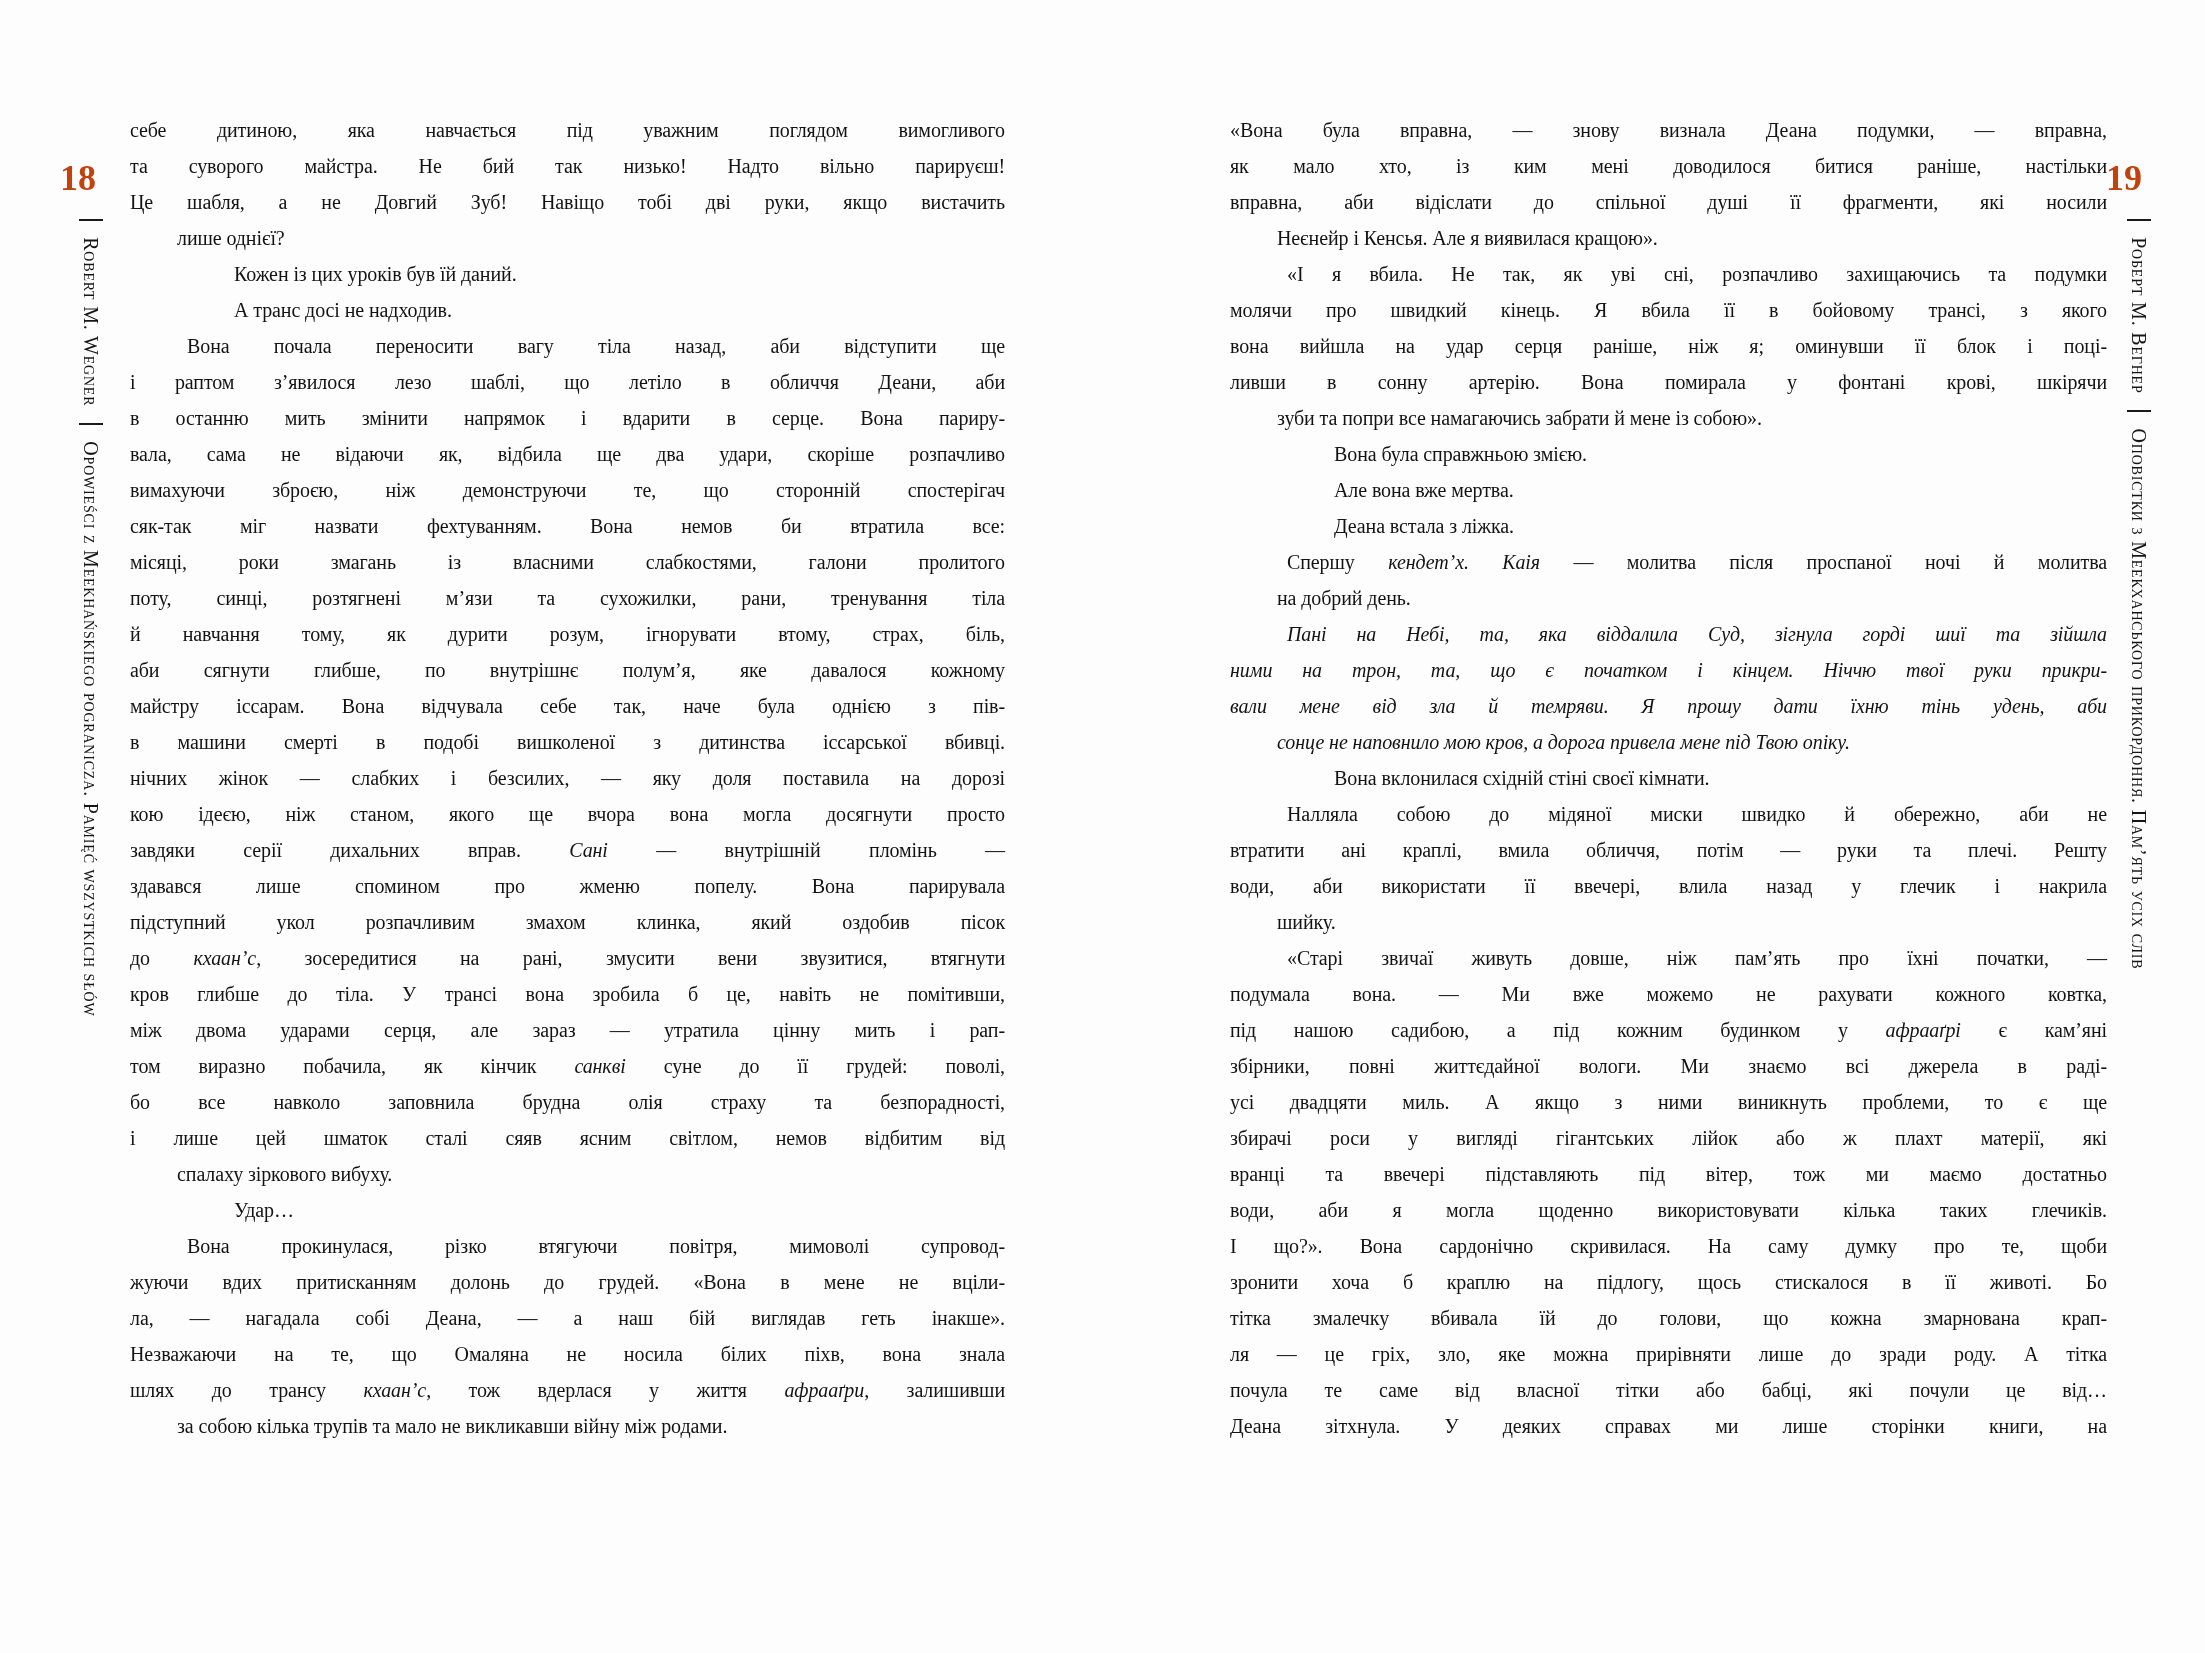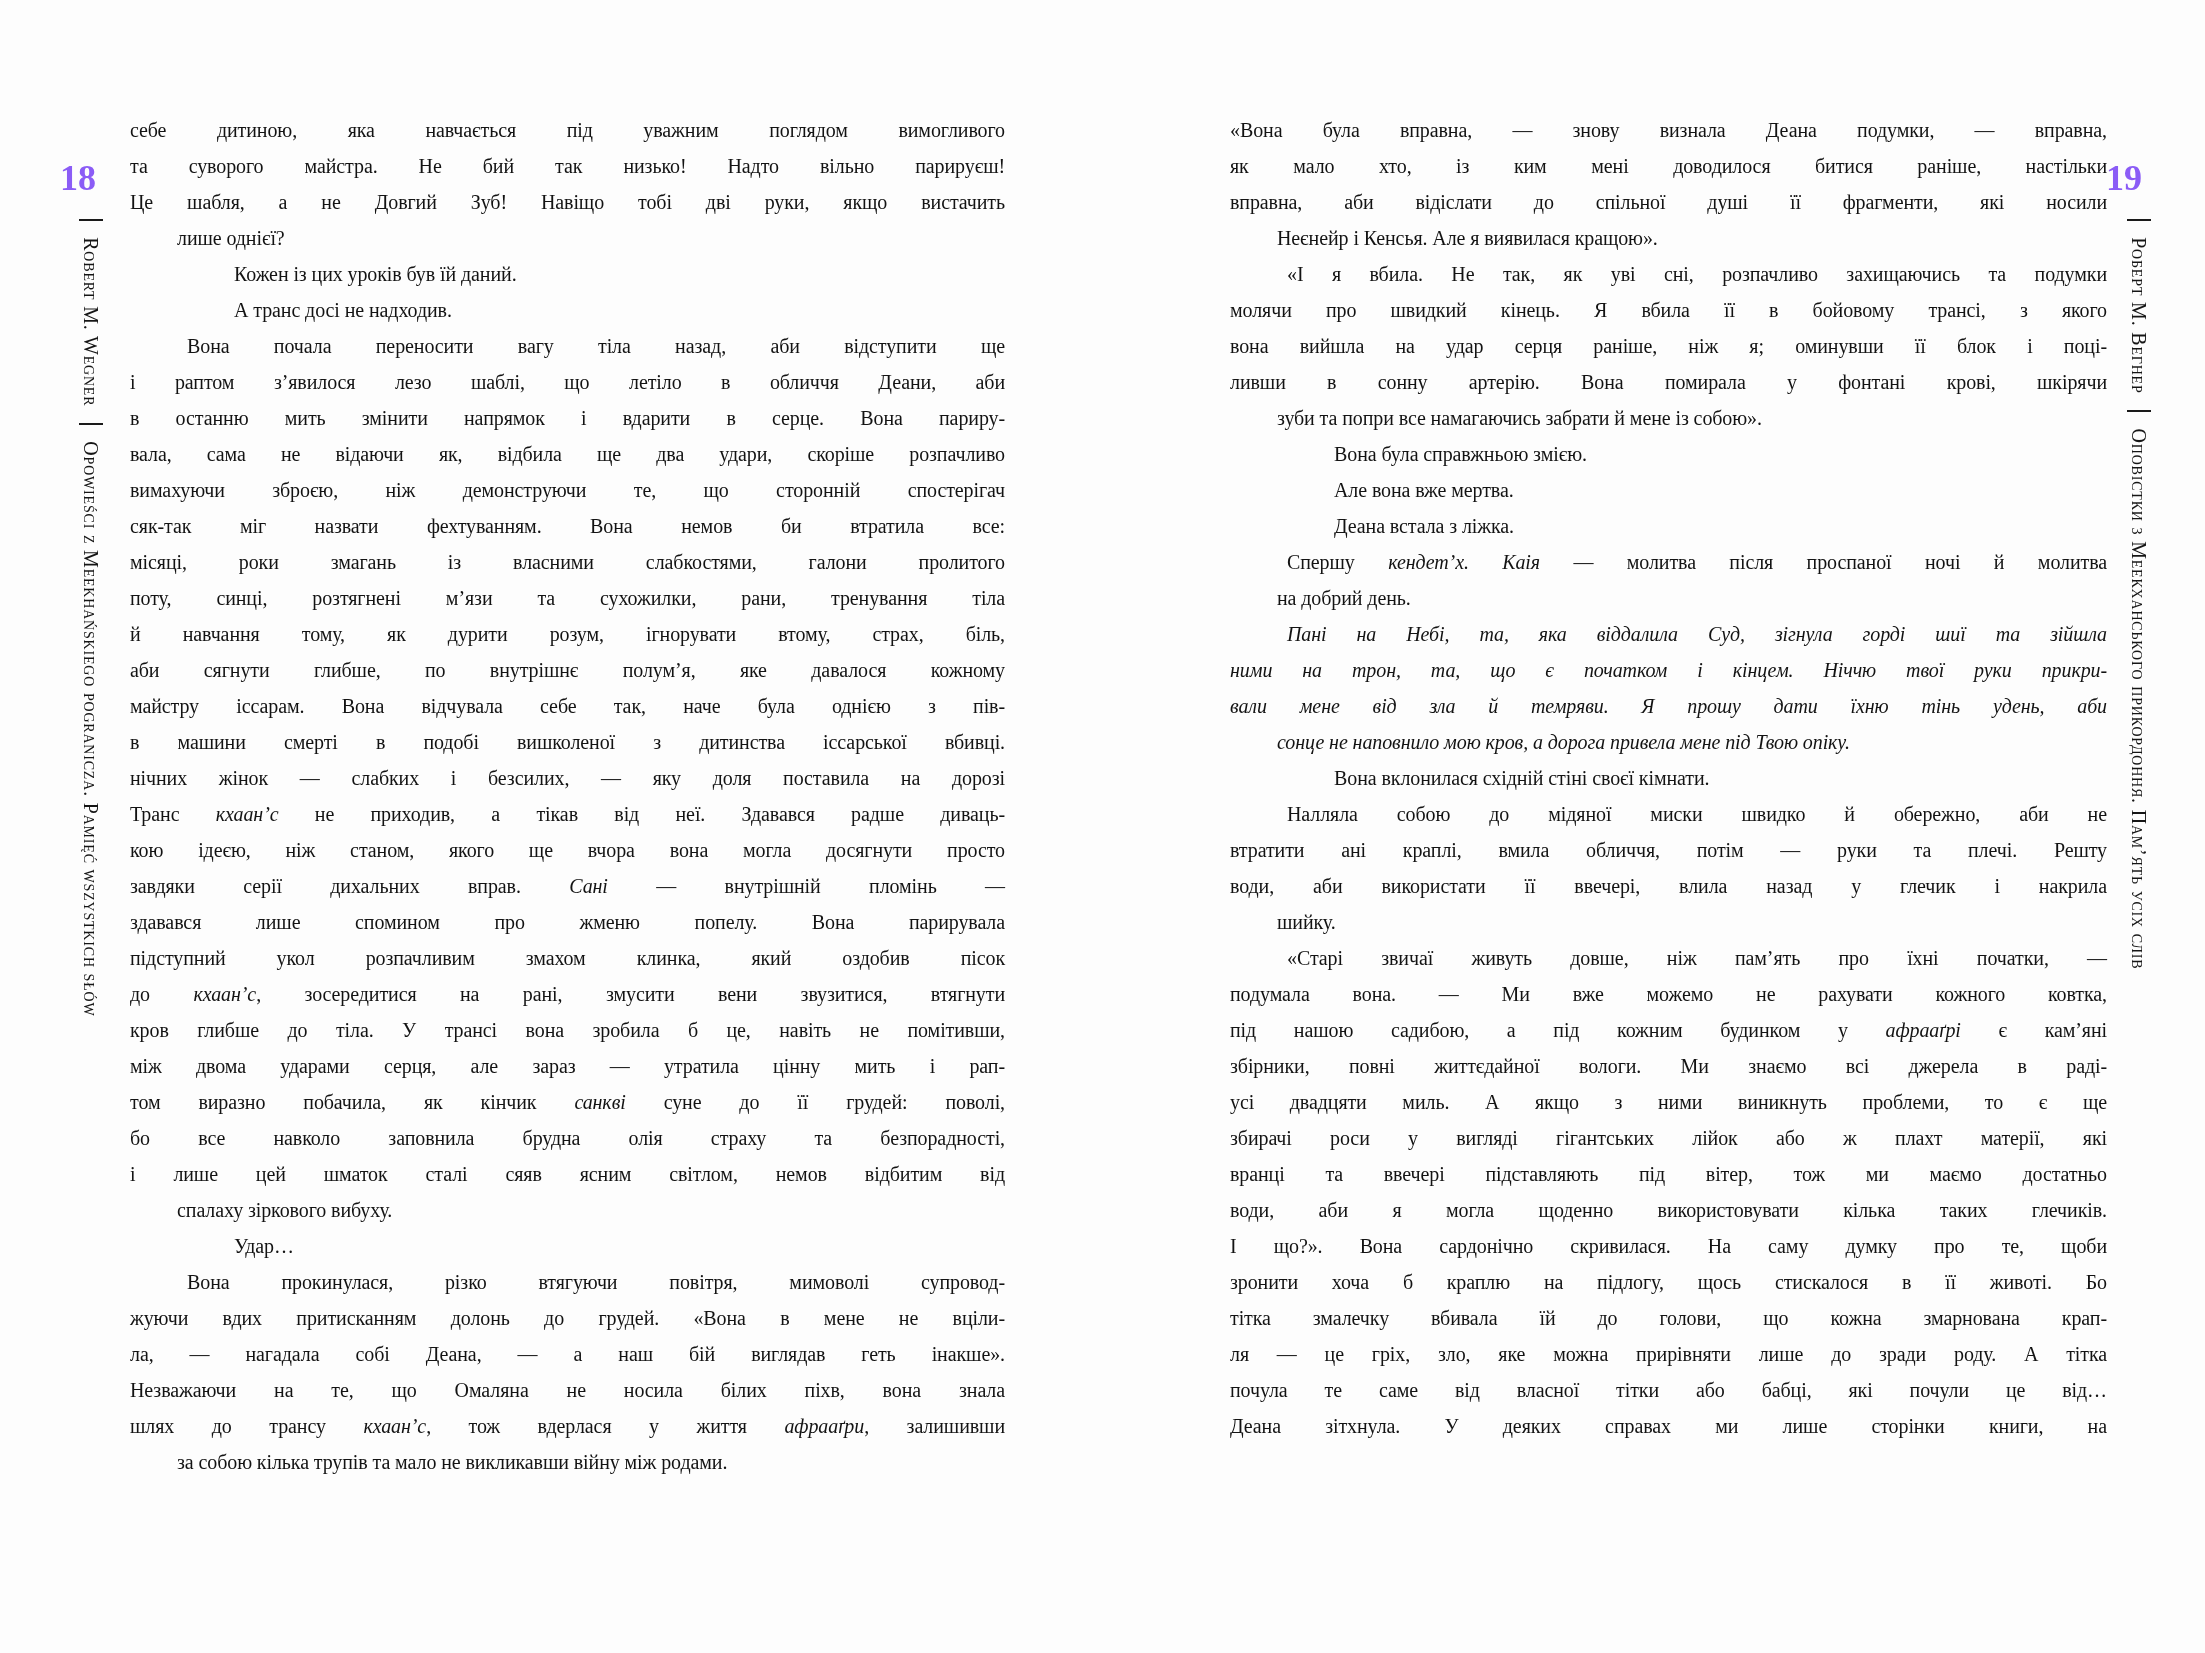--- a/index.html
+++ b/index.html
@@ -22,21 +22,21 @@
   .line{
     text-align:justify;text-align-last:justify;
     height:36px;
   }
   .line.plast{text-align-last:left;margin-left:47px;}
   .line.ind{text-indent:57px;}
   .line i{font-style:italic;}
   
   .pagenum{
     position:absolute;font-size:36px;font-weight:700;line-height:1;
-    color:#8b5cf6;
+    color:#c2410c;
   }
   .pagenum.pn-left{left:60px;top:160px;}
   .pagenum.pn-right{left:2106px;top:160px;}
   
   .vrot{
     position:absolute;transform:rotate(90deg);transform-origin:top left;
     white-space:nowrap;font-variant:small-caps;
     font-size:20px;line-height:29px;letter-spacing:0.8px;color:#151515;
   }
   .vrot.vm-left{left:105px;top:208px;}
@@ -74,21 +74,20 @@
       <div class="line"><span>вала, сама не відаючи як, відбила ще два удари, скоріше розпачливо</span></div>
       <div class="line"><span>вимахуючи зброєю, ніж демонструючи те, що сторонній спостерігач</span></div>
       <div class="line"><span>сяк-так міг назвати фехтуванням. Вона немов би втратила все:</span></div>
       <div class="line"><span>місяці, роки змагань із власними слабкостями, галони пролитого</span></div>
       <div class="line"><span>поту, синці, розтягнені м’язи та сухожилки, рани, тренування тіла</span></div>
       <div class="line"><span>й навчання тому, як дурити розум, ігнорувати втому, страх, біль,</span></div>
       <div class="line"><span>аби сягнути глибше, по внутрішнє полум’я, яке давалося кожному</span></div>
       <div class="line"><span>майстру іссарам. Вона відчувала себе так, наче була однією з пів-</span></div>
       <div class="line"><span>в машини смерті в подобі вишколеної з дитинства іссарської вбивці.</span></div>
       <div class="line"><span>нічних жінок — слабких і безсилих, — яку доля поставила на дорозі</span></div>
-      <div class="line"><span>Транс </span><i>кхаан’с</i><span> не приходив, а тікав від неї. Здавався радше диваць-</span></div>
       <div class="line"><span>кою ідеєю, ніж станом, якого ще вчора вона могла досягнути просто</span></div>
       <div class="line"><span>завдяки серії дихальних вправ. </span><i>Сані</i><span> — внутрішній пломінь —</span></div>
       <div class="line"><span>здавався лише спомином про жменю попелу. Вона парирувала</span></div>
       <div class="line"><span>підступний укол розпачливим змахом клинка, який оздобив пісок</span></div>
       <div class="line"><span>до </span><i>кхаан’с</i><span>, зосередитися на рані, змусити вени звузитися, втягнути</span></div>
       <div class="line"><span>кров глибше до тіла. У трансі вона зробила б це, навіть не помітивши,</span></div>
       <div class="line"><span>між двома ударами серця, але зараз — утратила цінну мить і рап-</span></div>
       <div class="line"><span>том виразно побачила, як кінчик </span><i>санкві</i><span> суне до її грудей: поволі,</span></div>
       <div class="line"><span>бо все навколо заповнила брудна олія страху та безпорадності,</span></div>
       <div class="line"><span>і лише цей шматок сталі сяяв ясним світлом, немов відбитим від</span></div>

